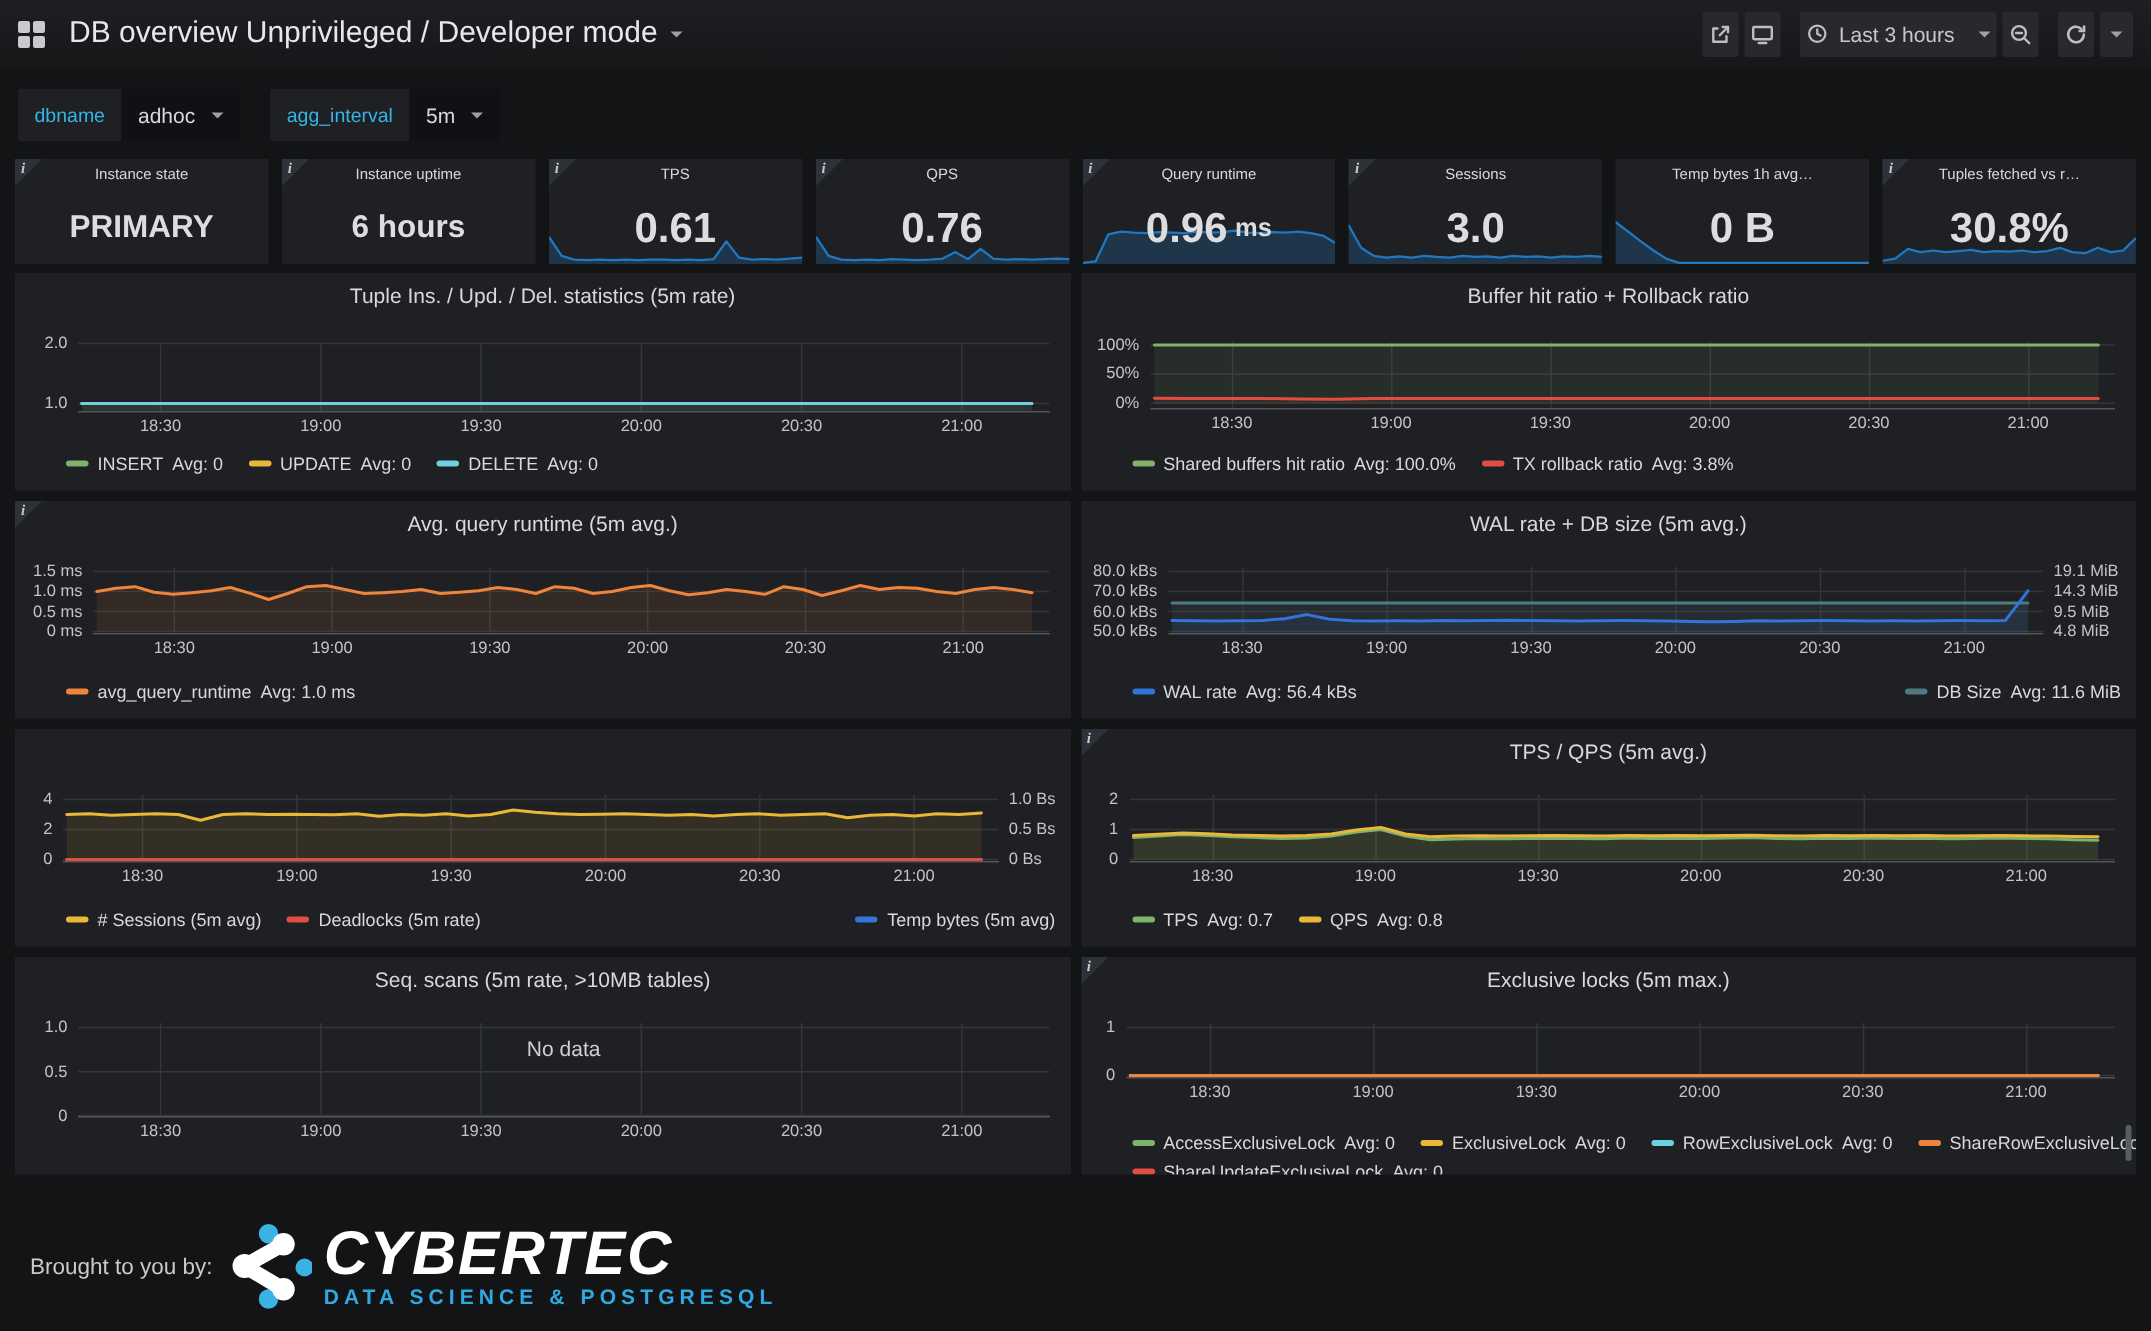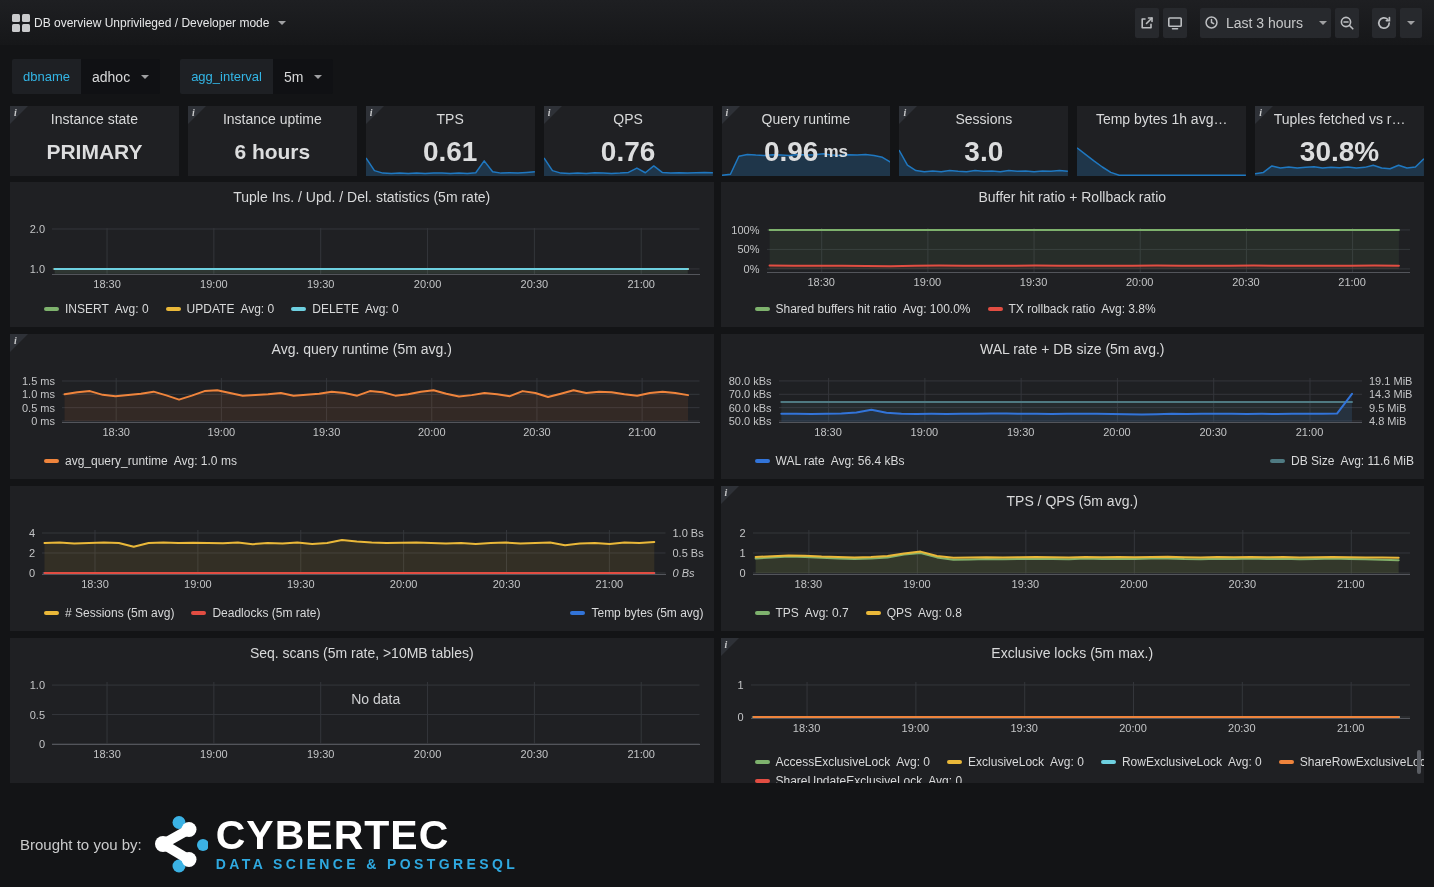--- a/index.html
+++ b/index.html
@@ -1,38 +1,38 @@
 <!DOCTYPE html>
 <html><head>
 <meta charset="utf-8">
 <style>
   html,body{margin:0;padding:0;}
   body{width:1434px;height:887px;background:#131416;font-family:"Liberation Sans",sans-serif;color:#d8d9da;position:relative;overflow:hidden;}
   
   .navbar{height:45px;display:flex;align-items:center;padding:0 12px;background:linear-gradient(180deg,#1e1f22,#161719);}
   .grid-icon{display:inline-grid;grid-template-columns:8px 8px;grid-template-rows:8px 8px;gap:2px;cursor:pointer;}
   .grid-icon span{background:#c9cacc;border-radius:1.5px;}
-  .nav-title{font-size:12px;color:#e6e7e8;margin-left:4px;cursor:pointer;}
+  .nav-title{font-size:20px;color:#e6e7e8;margin-left:16px;cursor:pointer;}
   .caret{width:0;height:0;border-left:4px solid transparent;border-right:4px solid transparent;border-top:4px solid #9fa0a2;display:inline-block;margin-left:9px;}
   .nav-right{margin-left:auto;display:flex;align-items:center;gap:4px;}
   .nav-btn{height:30px;background:#27292d;border-radius:2px;display:flex;align-items:center;padding:0 4px;color:#c7c8c9;font-size:14px;gap:7px;cursor:pointer;border:none;}
   .nav-btn svg{display:block;}
   .gap-l{margin-left:9px;}
   
   .submenu{padding:14px 12px 6px;display:flex;gap:20px;}
   .var-pill{display:flex;height:35px;border-radius:2px;overflow:hidden;cursor:pointer;}
   .var-label{background:#1e2024;color:#33B5E5;display:flex;align-items:center;padding:0 11px;font-size:13px;}
   .var-value{background:#101114;color:#d8d9da;display:flex;align-items:center;padding:0 11px;font-size:14px;gap:11px;}
   
   .panel{background:#1f2023;position:relative;}
   .info-corner{position:absolute;top:0;left:0;width:0;height:0;border-top:18px solid #2e3137;border-right:18px solid transparent;z-index:3;cursor:pointer;}
   .info-i{position:absolute;top:1px;left:4px;font:italic bold 10px "Liberation Serif",serif;color:#c9cacb;z-index:4;}
   
   .stat-row{display:grid;grid-template-columns:repeat(8,1fr);gap:9px;margin:6px 10px 0;height:70px;}
-  .stat-title{text-align:center;font-size:14px;margin-top:5px;color:#d8d9da;white-space:nowrap;overflow:hidden;position:relative;z-index:2;}
+  .stat-title{text-align:center;font-size:10px;margin-top:5px;color:#d8d9da;white-space:nowrap;overflow:hidden;position:relative;z-index:2;}
   .stat-value{position:absolute;left:0;right:0;top:22px;bottom:0;display:flex;align-items:center;justify-content:center;font-weight:700;font-size:28px;color:#dcddde;z-index:2;}
   .stat-value.small{font-size:21px;}
   .stat-value .suffix{font-size:17px;margin-left:5px;}
   .spark{position:absolute;left:0;right:0;bottom:0;height:36px;z-index:1;}
   .spark svg{width:100%;height:100%;display:block;}
   
   .chart-grid{display:grid;grid-template-columns:1fr 1fr;gap:7px;margin:6px 10px 0;}
   .chart{height:145px;overflow:hidden;}
   .chart-title{text-align:center;font-size:14px;font-weight:500;padding-top:7px;color:#d8d9da;cursor:pointer;white-space:nowrap;}
   .plot{position:absolute;border-bottom:1px solid #53555b;}
@@ -47,21 +47,21 @@
   .legend-right{margin-left:auto;display:flex;gap:17px;}
   .legend-item{display:flex;align-items:center;gap:6px;cursor:pointer;white-space:nowrap;}
   .swatch{width:15px;height:4px;border-radius:2px;flex:none;}
   .no-data{position:absolute;font-size:14px;color:#cfd0d2;transform:translateX(-50%);}
   .lg-scroll{position:absolute;right:3px;width:4px;height:24px;background:#5a5d63;border-radius:2px;z-index:5;cursor:pointer;}
   
   .footer{position:absolute;left:20px;top:815px;display:flex;align-items:center;}
   .footer-text{font-size:15px;color:#c9cacb;}
   .logo{display:flex;align-items:center;margin-left:10px;}
   .logo-txt{margin-left:8px;}
-  .brand{font-size:41px;font-weight:700;color:#fff;line-height:36px;letter-spacing:1px;}
+  .brand{font-size:41px;font-weight:700;color:#fff;line-height:36px;letter-spacing:1px;font-style:italic;}
   .tagline{font-size:14px;font-weight:700;color:#2fa9e0;letter-spacing:3.4px;margin-top:3px;}
 </style>
 </head>
 <body>
 
 <div class="navbar">
   <span class="grid-icon">
       <span></span>
       <span></span>
       <span></span>
@@ -183,20 +183,21 @@
       <div class="stat-value">3.0</div>
       <div class="spark">
         <svg viewBox="0 0 100 100" preserveAspectRatio="none">
           <polygon points="0.00,28.00 5.00,70.00 10.00,85.00 15.00,88.00 20.00,86.00 25.00,88.00 30.00,85.00 35.00,87.00 40.00,88.00 45.00,85.00 50.00,87.00 55.00,86.00 60.00,88.00 65.00,85.00 70.00,87.00 75.00,86.00 80.00,88.00 85.00,86.00 90.00,87.00 95.00,85.00 100.00,87.00 100,100 0,100" fill="#1F78C1" fill-opacity="0.25"></polygon>
           <polyline points="0.00,28.00 5.00,70.00 10.00,85.00 15.00,88.00 20.00,86.00 25.00,88.00 30.00,85.00 35.00,87.00 40.00,88.00 45.00,85.00 50.00,87.00 55.00,86.00 60.00,88.00 65.00,85.00 70.00,87.00 75.00,86.00 80.00,88.00 85.00,86.00 90.00,87.00 95.00,85.00 100.00,87.00" fill="none" stroke="#1F78C1" stroke-width="1.5" vector-effect="non-scaling-stroke" stroke-linejoin="round"></polyline>
         </svg>
       </div>
     </div>
     <div class="panel">
       <div class="stat-title">Temp bytes 1h avg…</div>
+      <div class="stat-value">0 B</div>
       <div class="spark">
         <svg viewBox="0 0 100 100" preserveAspectRatio="none">
           <polygon points="0.00,22.00 5.00,40.00 10.00,58.00 15.00,75.00 20.00,90.00 25.00,98.00 30.00,98.00 35.00,98.00 40.00,98.00 45.00,98.00 50.00,98.00 55.00,98.00 60.00,98.00 65.00,98.00 70.00,98.00 75.00,98.00 80.00,98.00 85.00,98.00 90.00,98.00 95.00,98.00 100.00,98.00 100,100 0,100" fill="#1F78C1" fill-opacity="0.25"></polygon>
           <polyline points="0.00,22.00 5.00,40.00 10.00,58.00 15.00,75.00 20.00,90.00 25.00,98.00 30.00,98.00 35.00,98.00 40.00,98.00 45.00,98.00 50.00,98.00 55.00,98.00 60.00,98.00 65.00,98.00 70.00,98.00 75.00,98.00 80.00,98.00 85.00,98.00 90.00,98.00 95.00,98.00 100.00,98.00" fill="none" stroke="#1F78C1" stroke-width="1.5" vector-effect="non-scaling-stroke" stroke-linejoin="round"></polyline>
         </svg>
       </div>
     </div>
     <div class="panel">
       <div class="info-corner"></div>
       <span class="info-i">i</span>
@@ -417,21 +418,21 @@
           <polyline points="0.40,97.73 98.20,97.73" fill="none" stroke="#3274D9" stroke-width="2" vector-effect="non-scaling-stroke" stroke-linejoin="round" stroke-linecap="round"></polyline>
           <polygon points="0.40,29.55 2.79,28.41 5.17,30.68 7.56,29.55 9.94,28.41 12.33,29.55 14.71,38.18 17.10,29.55 19.48,28.41 21.87,29.55 24.25,29.09 26.64,29.55 29.02,30.00 31.41,28.41 33.80,32.27 36.18,29.55 38.57,30.68 40.95,28.41 43.34,31.82 45.72,29.55 48.11,22.73 50.49,26.14 52.88,28.41 55.26,29.55 57.65,29.09 60.03,28.41 62.42,29.55 64.80,30.68 67.19,29.55 69.58,31.82 71.96,29.55 74.35,28.41 76.73,30.68 79.12,29.55 81.50,28.41 83.89,34.55 86.27,30.68 88.66,29.55 91.04,31.82 93.43,28.41 95.81,29.55 98.20,27.27 98.2,97.73 0.4,97.73" fill="#EAB839" fill-opacity="0.1"></polygon>
           <polyline points="0.40,29.55 2.79,28.41 5.17,30.68 7.56,29.55 9.94,28.41 12.33,29.55 14.71,38.18 17.10,29.55 19.48,28.41 21.87,29.55 24.25,29.09 26.64,29.55 29.02,30.00 31.41,28.41 33.80,32.27 36.18,29.55 38.57,30.68 40.95,28.41 43.34,31.82 45.72,29.55 48.11,22.73 50.49,26.14 52.88,28.41 55.26,29.55 57.65,29.09 60.03,28.41 62.42,29.55 64.80,30.68 67.19,29.55 69.58,31.82 71.96,29.55 74.35,28.41 76.73,30.68 79.12,29.55 81.50,28.41 83.89,34.55 86.27,30.68 88.66,29.55 91.04,31.82 93.43,28.41 95.81,29.55 98.20,27.27" fill="none" stroke="#EAB839" stroke-width="2" vector-effect="non-scaling-stroke" stroke-linejoin="round" stroke-linecap="round"></polyline>
           <polyline points="0.40,97.73 98.20,97.73" fill="none" stroke="#E24D42" stroke-width="2" vector-effect="non-scaling-stroke" stroke-linejoin="round" stroke-linecap="round"></polyline>
         </svg>
         <span class="ylab l" style="top: 6.81818%;">4</span>
         <span class="ylab r" style="top: 6.81818%;">1.0 Bs</span>
         <span class="ylab l" style="top: 52.2727%;">2</span>
         <span class="ylab r" style="top: 52.2727%;">0.5 Bs</span>
         <span class="ylab l" style="top: 97.7273%;">0</span>
-        <span class="ylab r" style="top: 97.7273%; font-style: italic;">0 Bs</span>
+        <span class="ylab r" style="top: 97.7273%;">0 Bs</span>
       </div>
       <div class="xlabels" style="left: 32px; right: 48px; top: 92px;">
         <span class="xlab" style="left: 8.5%;">18:30</span>
         <span class="xlab" style="left: 25%;">19:00</span>
         <span class="xlab" style="left: 41.5%;">19:30</span>
         <span class="xlab" style="left: 58%;">20:00</span>
         <span class="xlab" style="left: 74.5%;">20:30</span>
         <span class="xlab" style="left: 91%;">21:00</span>
       </div>
       <div class="legend" style="top: 117px;">

